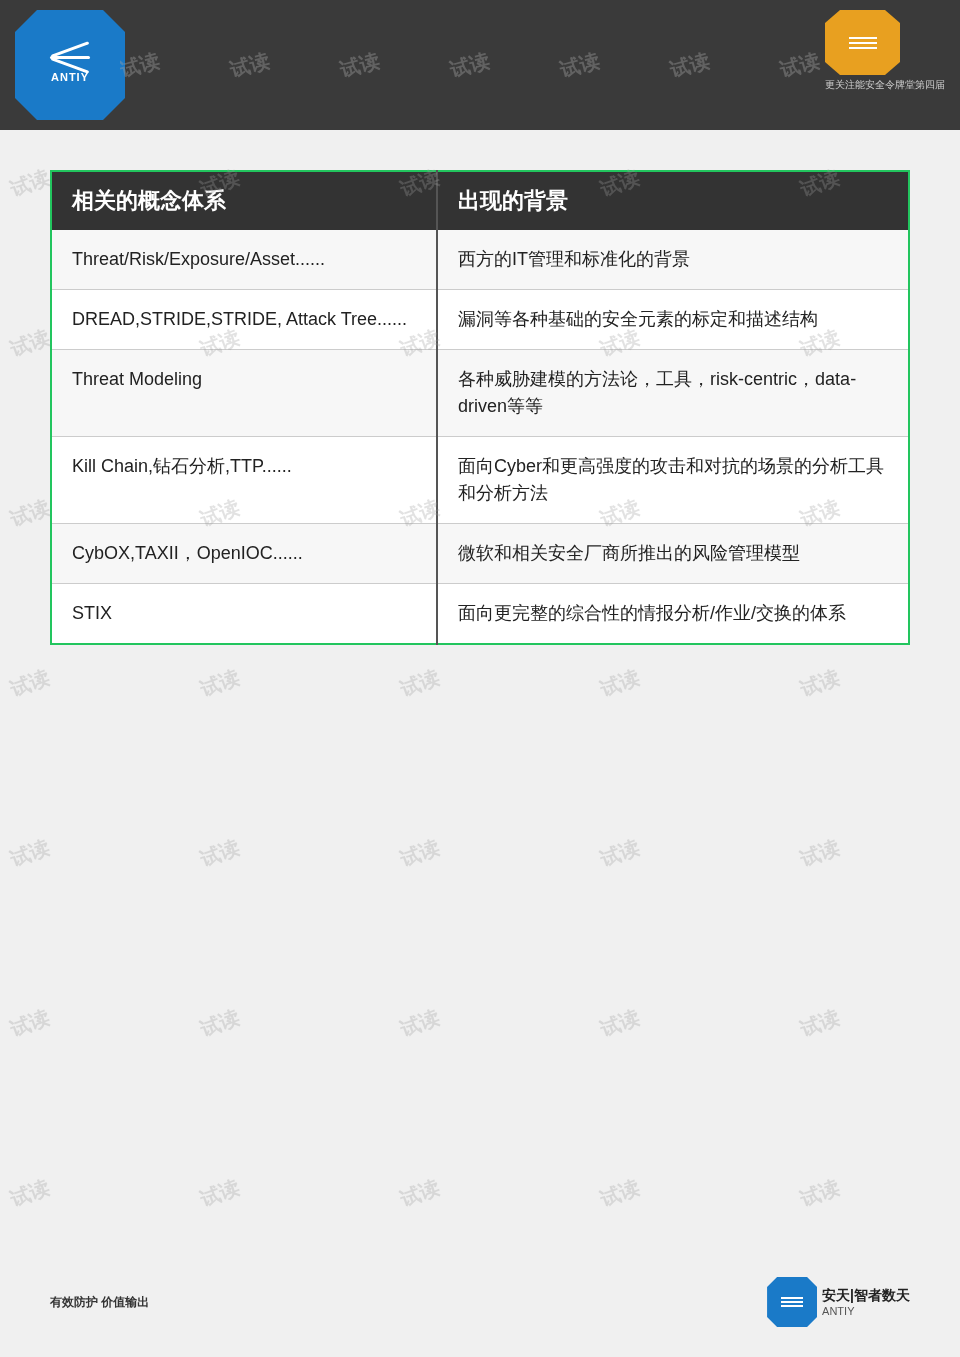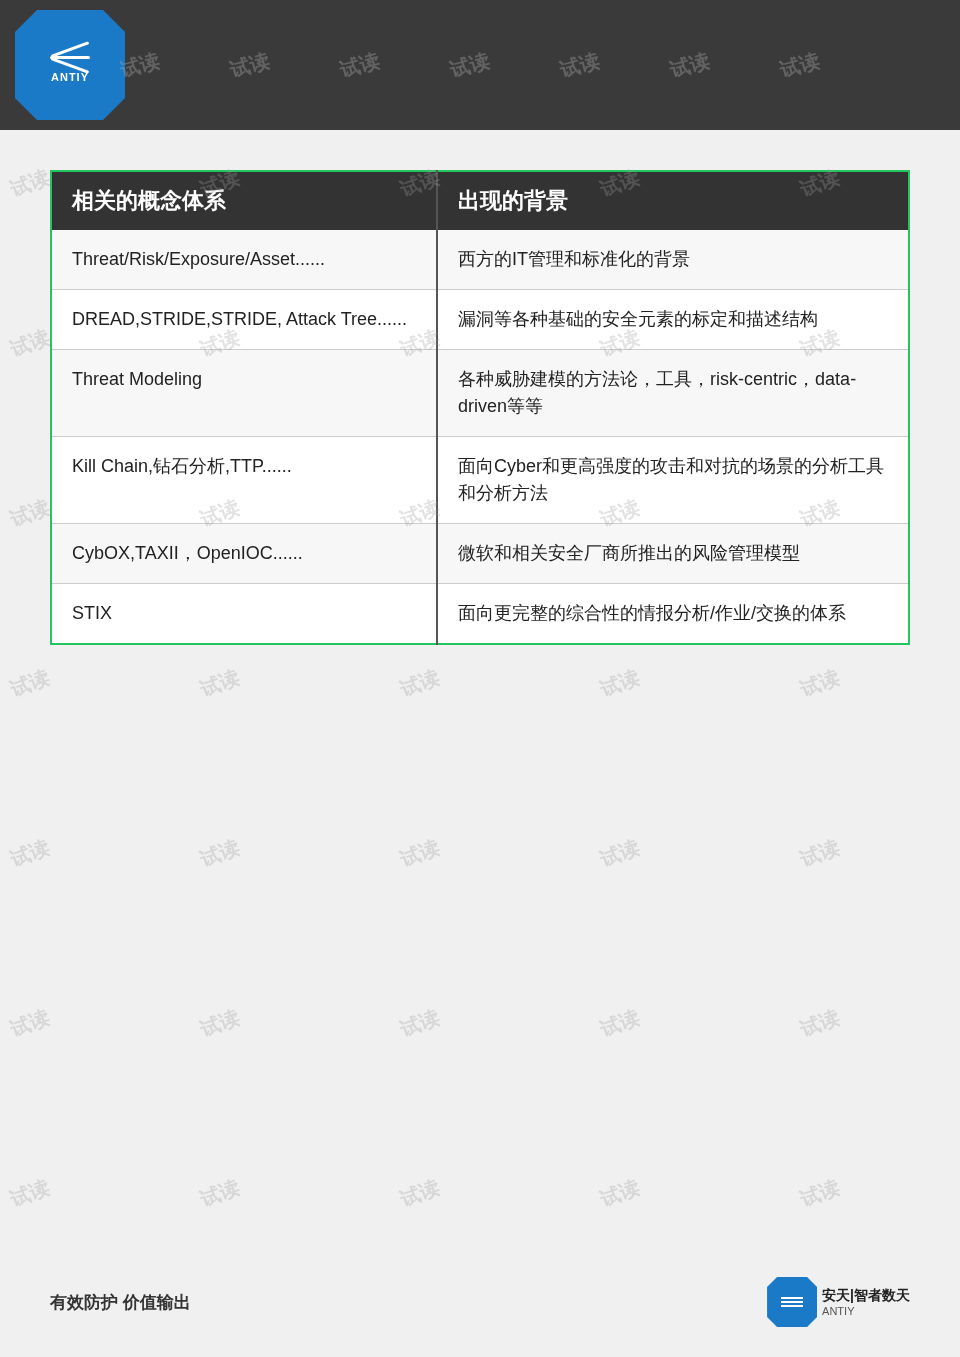--- a/index.html
+++ b/index.html
@@ -198,21 +198,21 @@
       bottom: 30px;
       left: 0;
       right: 0;
       display: flex;
       justify-content: space-between;
       align-items: center;
       padding: 0 50px;
     }
 
     .footer-left {
-      font-size: 17px;
+      font-size: 12px;
       color: #333;
       font-weight: bold;
     }
 
     .footer-right {
       display: flex;
       align-items: center;
       gap: 5px;
     }
 
@@ -266,20 +266,30 @@
   <div class="header-watermarks">
     <span class="header-wm">试读</span>
     <span class="header-wm">试读</span>
     <span class="header-wm">试读</span>
     <span class="header-wm">试读</span>
     <span class="header-wm">试读</span>
     <span class="header-wm">试读</span>
     <span class="header-wm">试读</span>
   </div>
 
+  <div class="header-brand">
+    <div class="brand-logo-box">
+      <div class="lines">
+        <span style="width:28px;"></span>
+        <span style="width:28px;"></span>
+        <span style="width:28px;"></span>
+      </div>
+    </div>
+    <div class="brand-text">更关注能安全令牌堂第四届</div>
+  </div>
 </div>
 
 <div class="body-watermarks">
   <span class="bwm" style="top:40px; left:10px;">试读</span>
   <span class="bwm" style="top:40px; left:200px;">试读</span>
   <span class="bwm" style="top:40px; left:400px;">试读</span>
   <span class="bwm" style="top:40px; left:600px;">试读</span>
   <span class="bwm" style="top:40px; left:800px;">试读</span>
 
   <span class="bwm" style="top:200px; left:10px;">试读</span>

